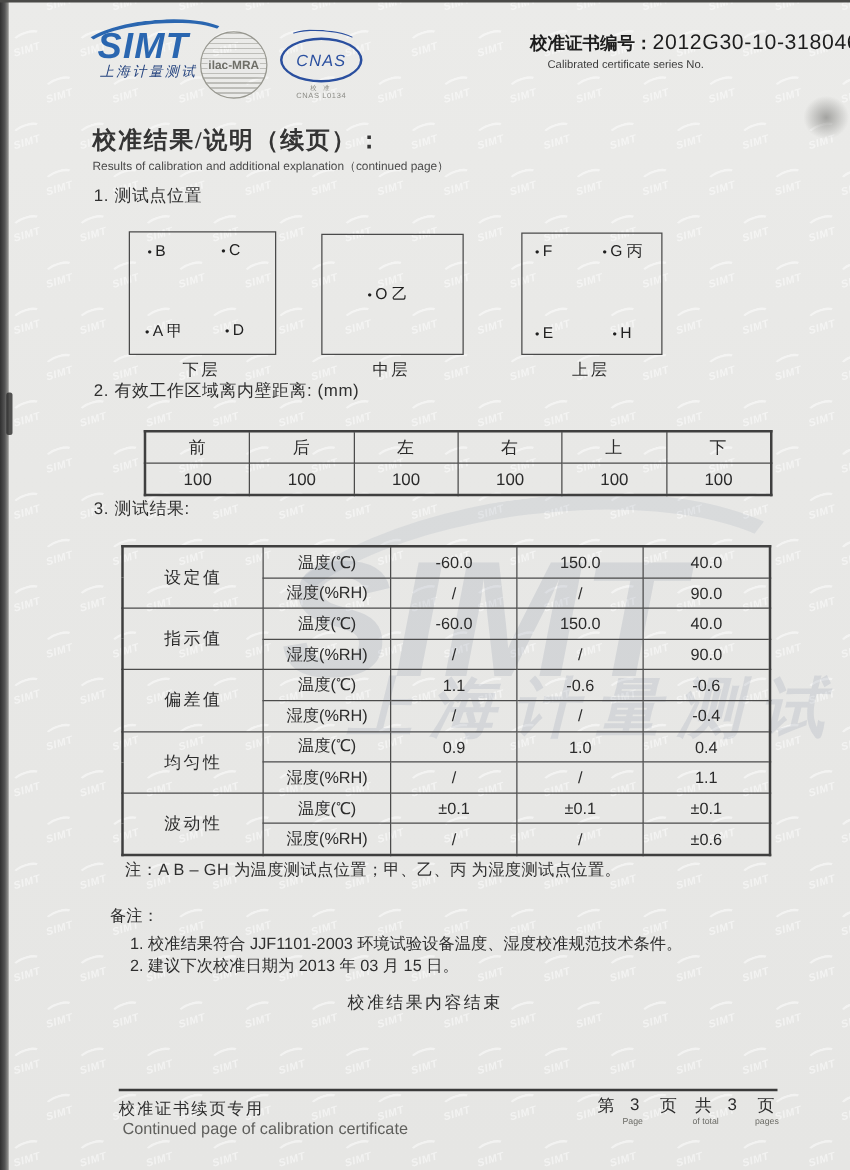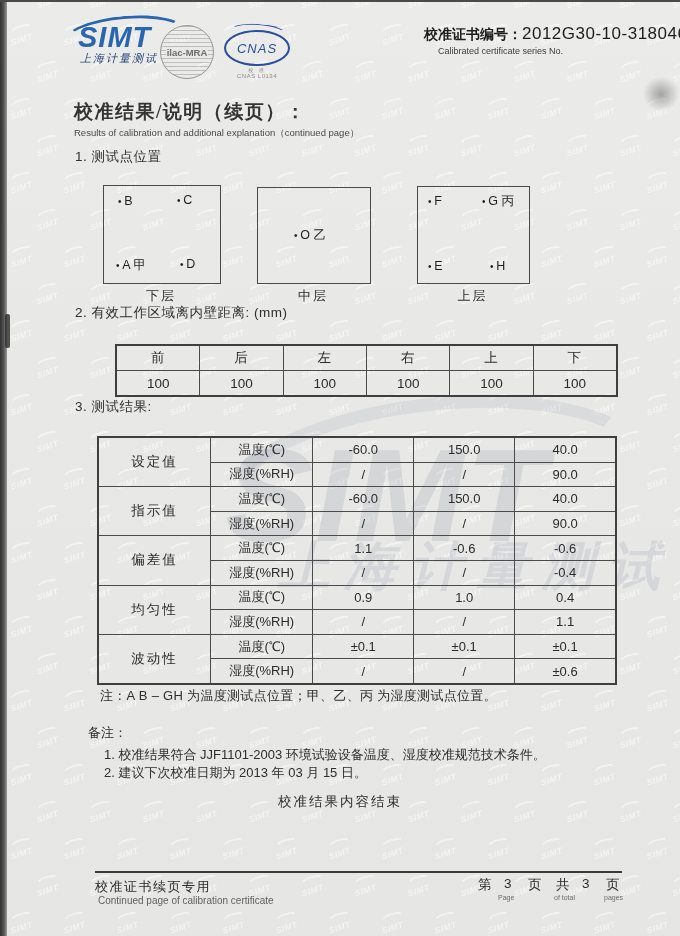--- a/index.html
+++ b/index.html
@@ -92,21 +92,21 @@
   .t2 .val{width:100px;}
   
   .note{left:100px;top:687px;font-size:13px;letter-spacing:.3px;}
   .remarks-label{left:88px;top:724px;font-size:13px;}
   .remark-1{left:104px;top:746px;font-size:13px;}
   .remark-2{left:104px;top:764px;font-size:13px;}
   .end-line{left:60px;top:793px;width:560px;text-align:center;font-size:13.5px;letter-spacing:2px;}
   
   .f-rule{left:95px;top:871px;width:527px;height:2px;background:#3a3a3a;}
   .f-left-zh{left:95px;top:878px;font-size:13px;letter-spacing:1.5px;color:#2c2c2c;}
-  .f-left-en{left:98px;top:895px;font-size:10px;color:#5f5f5c;}
+  .f-left-en{left:98px;top:895px;font-size:13px;color:#5f5f5c;}
   .f-right{left:478px;top:876px;width:160px;height:32px;font-size:13.5px;color:#2c2c2c;}
   .f-right .cn{position:absolute;top:0;}
   .f-right .en{position:absolute;top:18px;font-size:7px;color:#6b6b66;}
 </style>
 </head>
 <body>
 
 <div class="page">
 
   <div class="wm-layer">

